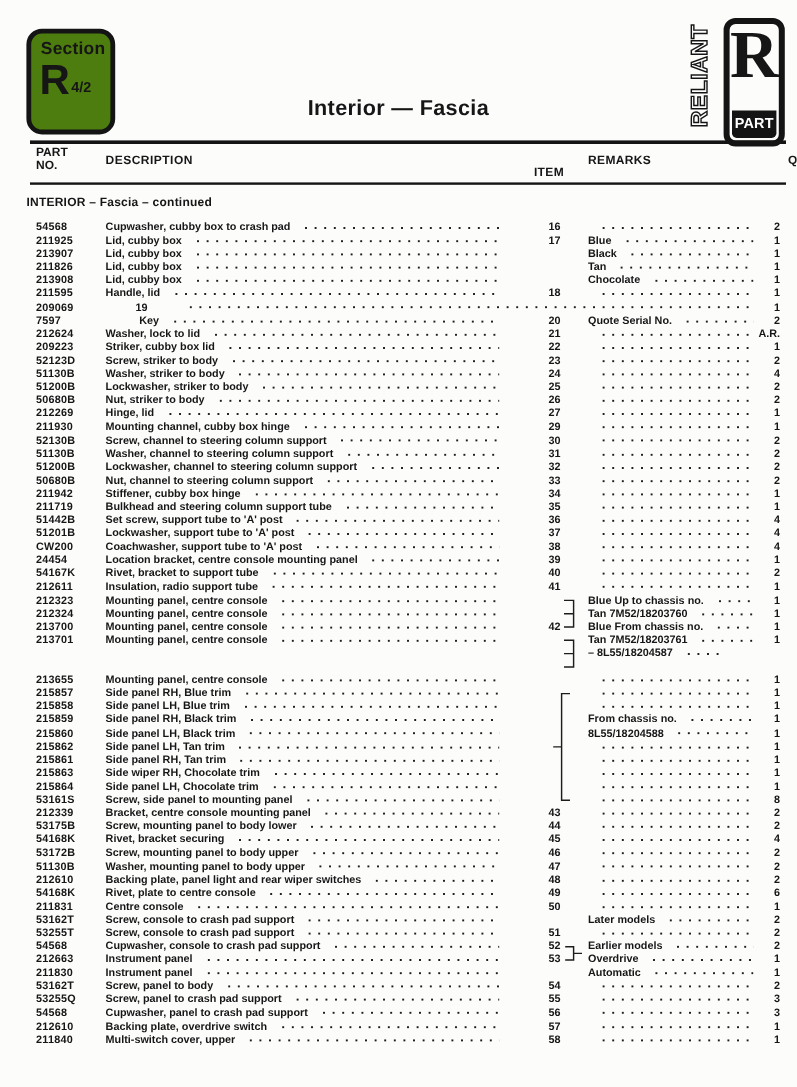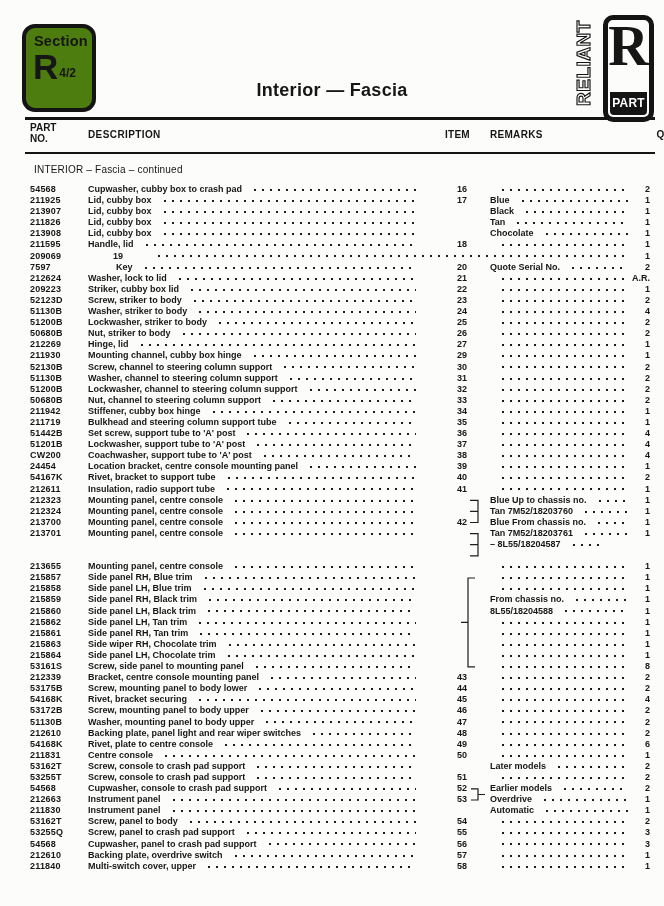--- a/index.html
+++ b/index.html
@@ -39,25 +39,25 @@
     position:absolute; left:2px; right:2px; bottom:2px; height:23px; background:#141414;
     border-radius:0 0 4px 4px; color:#fff; text-align:center;
     font-size:12px; font-weight:bold; line-height:23px; letter-spacing:.2px;
   }
   
   .rule-top { position:absolute; left:25px; top:117px; width:630px; height:3px; background:#141414; }
   .rule-mid { position:absolute; left:25px; top:152px; width:630px; height:2px; background:#141414; }
   .colhead { position:absolute; left:30px; top:0; width:620px; font-weight:bold; font-size:10px; }
   .ch-part  { position:absolute; left:0;   top:123px; line-height:10.5px; }
   .ch-desc  { position:absolute; left:58px;  top:129px; letter-spacing:.4px; }
-  .ch-item  { position:absolute; left:410px; top:129px; width:30px; text-align:right; letter-spacing:.3px; }
+  .ch-item  { position:absolute; left:410px; top:139px; width:30px; text-align:right; letter-spacing:.3px; }
   .ch-rem   { position:absolute; left:460px; top:129px; letter-spacing:.3px; }
   .ch-qty   { position:absolute; right:0;  top:129px; text-align:right; letter-spacing:.3px; }
   .colhead-wrap { position:absolute; left:30px; top:0; width:620px; height:160px; }
-  .continued { position:absolute; left:34px; top:164px; font-size:10px; font-weight:normal; letter-spacing:.2px; }
+  .continued { position:absolute; left:22px; top:164px; font-size:10px; font-weight:bold; letter-spacing:.2px; }
   
   .rows { position:absolute; left:30px; top:184px; width:620px; }
   .row { display:flex; height:11.1px; line-height:11.4px; font-size:9px; font-weight:bold; }
   .row.spacer { height:11.1px; }
   .c-part { flex:0 0 58px; letter-spacing:.2px; white-space:nowrap; }
   .c-desc { flex:0 0 344px; display:flex; box-sizing:border-box; padding-right:10px; }
   .c-desc .txt { white-space:nowrap; }
   .c-desc .txt.ind { padding-left:28px; }
   .c-item { flex:0 0 38px; text-align:right; padding-right:3px; box-sizing:border-box; }
   .c-gap { flex:0 0 20px; }

